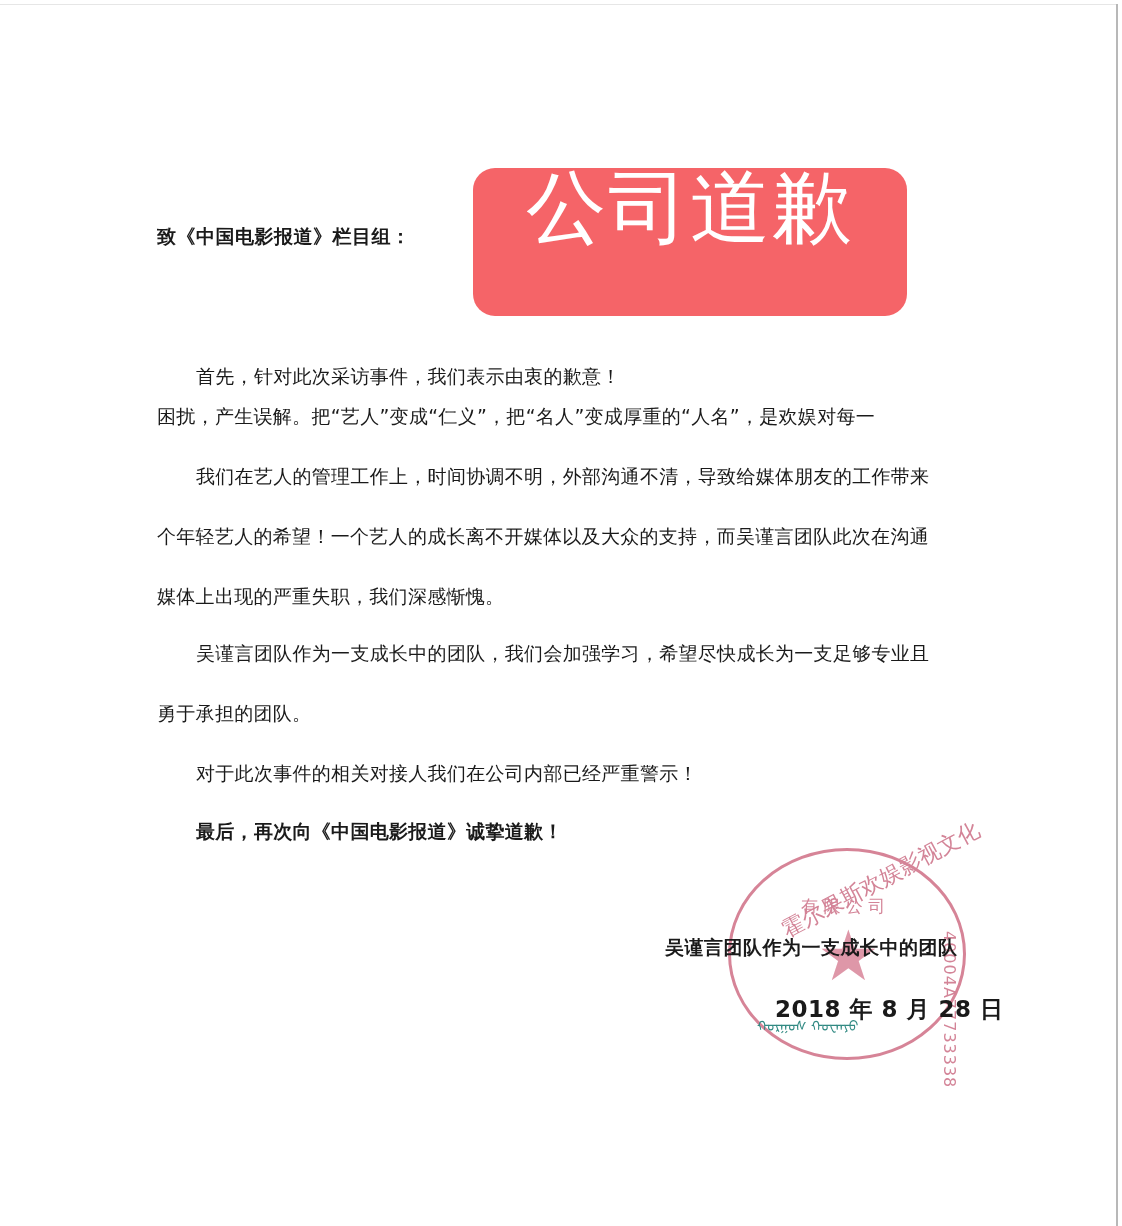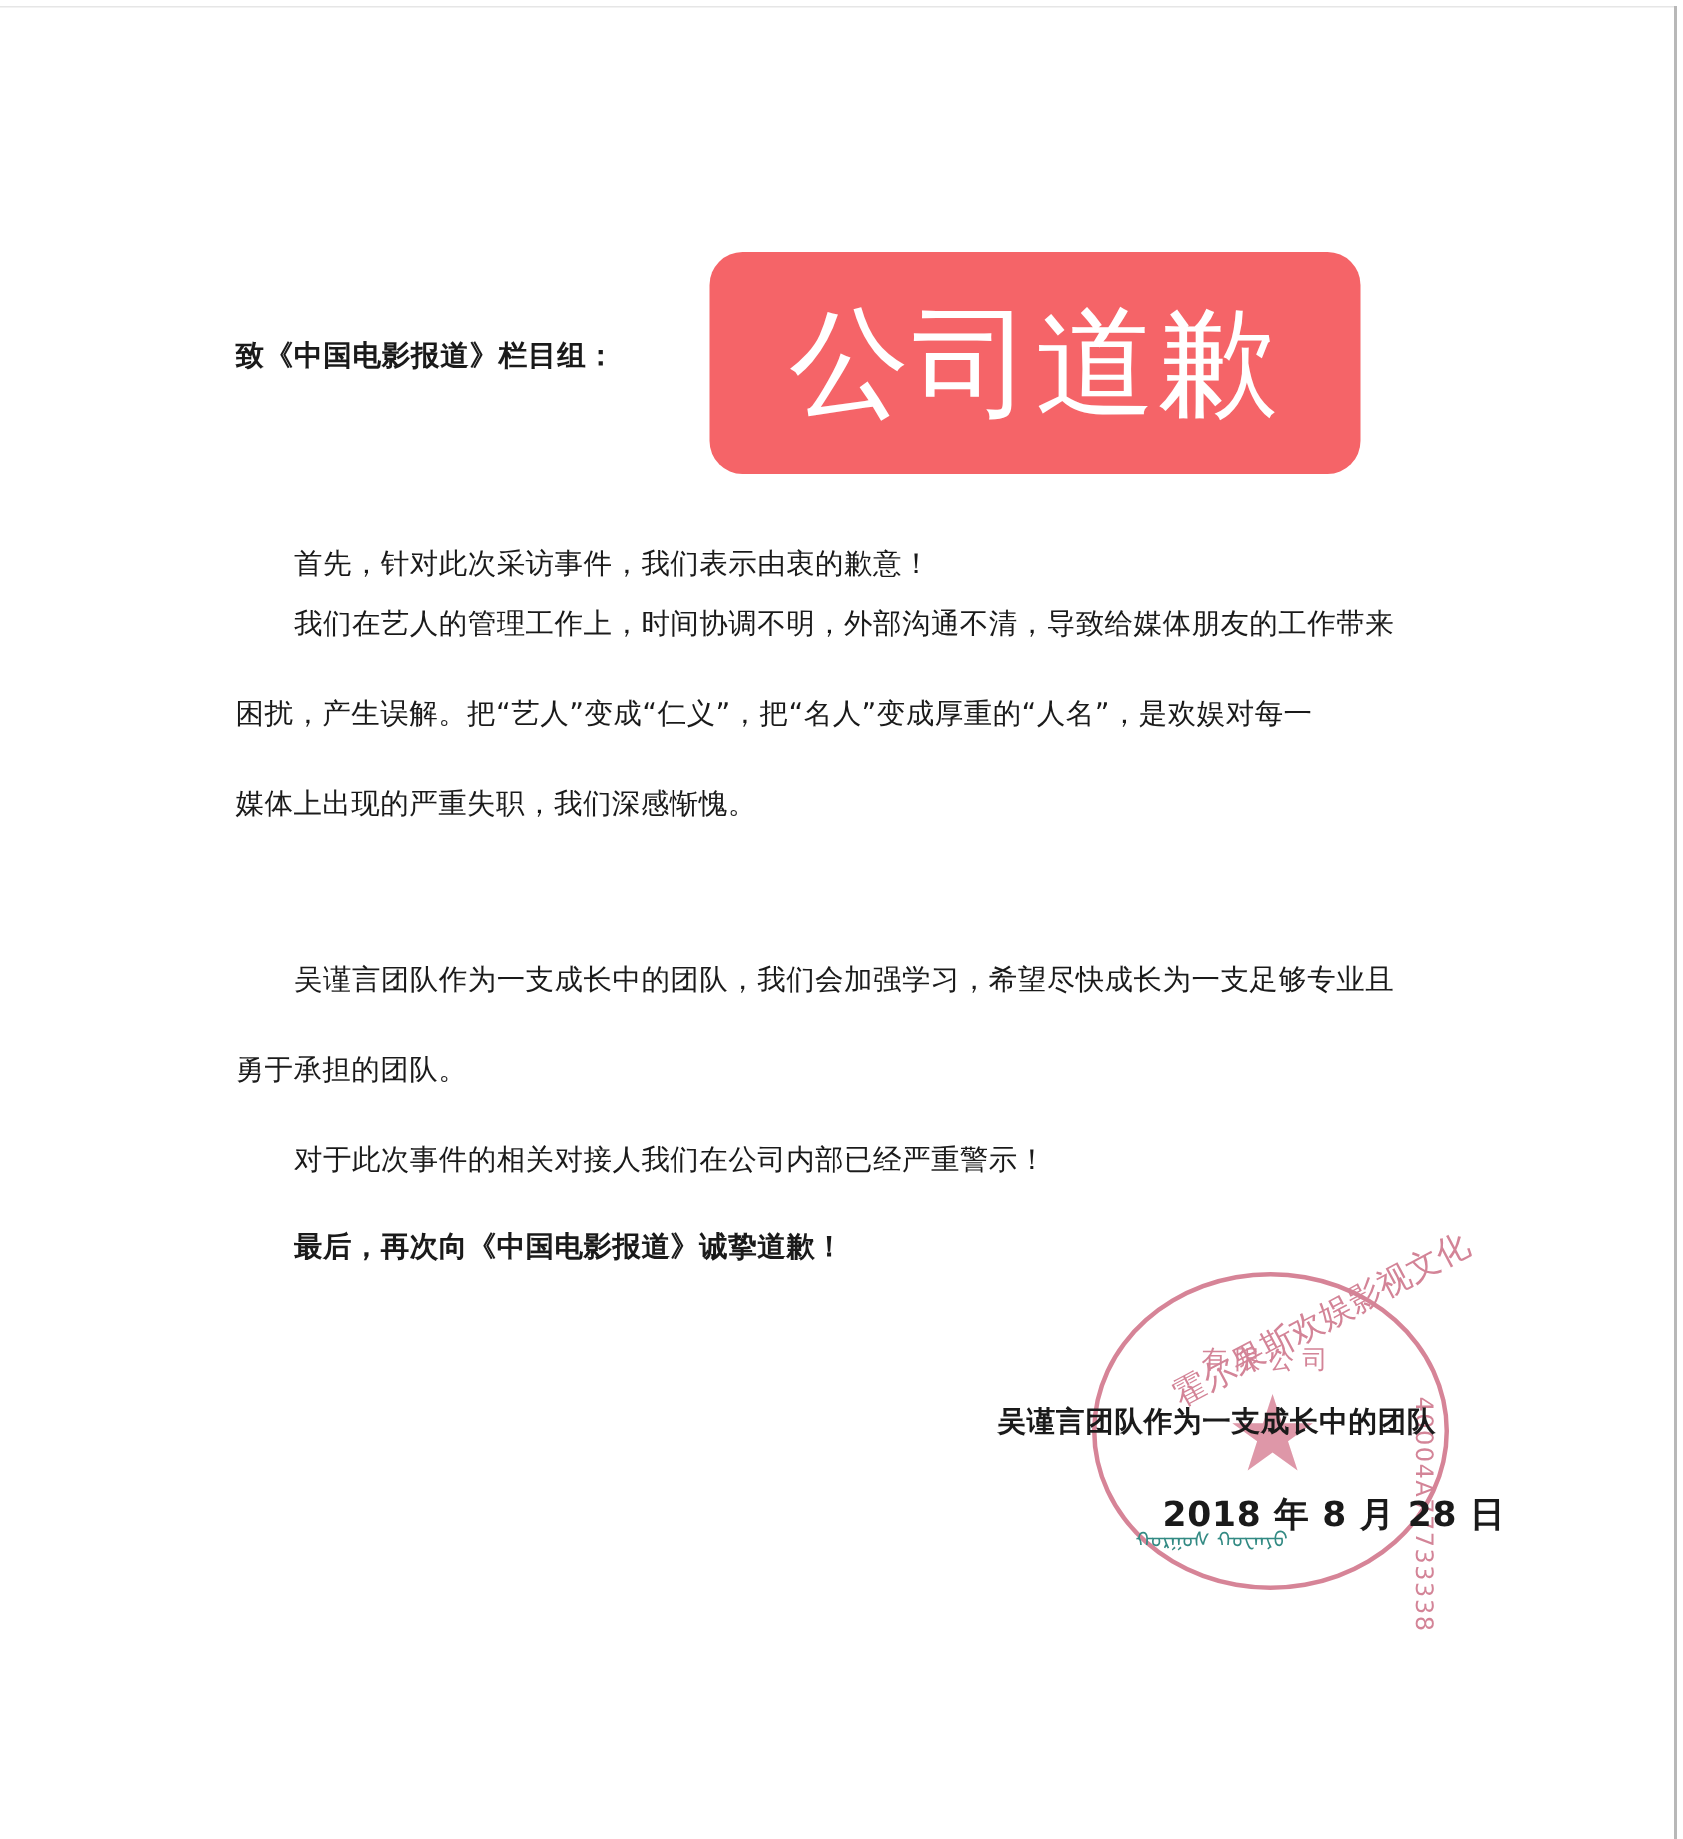--- a/index.html
+++ b/index.html
@@ -9,21 +9,21 @@
     }
     .page-edge-right { position: absolute; left: 1116px; top: 4px; width: 2px; height: 1222px; background: #b8b8b8; }
     .page-edge-top { position: absolute; left: 0; top: 4px; width: 1118px; height: 1px; background: #e6e6e6; }
 
     .salutation {
       position: absolute; left: 157px; top: 224px; font-size: 19px; font-weight: bold; letter-spacing: 0.5px;
     }
     .banner {
       position: absolute; left: 473px; top: 168px; width: 434px; height: 148px;
       background: #f56468; border-radius: 22px;
-      display: flex; align-items: center; justify-content: center;
+      display: flex; align-items: flex-start; justify-content: center;
     }
     .banner-text { color: #ffffff; font-size: 80px; letter-spacing: 2px; line-height: 1; }
 
     .para {
       position: absolute; left: 157px; width: 790px; font-size: 19px; line-height: 60px; letter-spacing: 0.3px;
     }
     .line { display: block; white-space: nowrap; height: 60px; }
     .indent { padding-left: 39px; }
 
     .stamp {
@@ -63,22 +63,23 @@
 
 <div class="banner">
   <span class="banner-text">公司道歉</span>
 </div>
 
 <div class="para" style="top:346px;">
   <span class="line indent">首先，针对此次采访事件，我们表示由衷的歉意！</span>
 </div>
 
 <div class="para" style="top:386px;">
+  <span class="line">困扰，产生误解。把“艺人”变成“仁义”，把“名人”变成厚重的“人名”，是欢娱对每一</span>
   <span class="line indent">我们在艺人的管理工作上，时间协调不明，外部沟通不清，导致给媒体朋友的工作带来</span>
-  <span class="line">困扰，产生误解。把“艺人”变成“仁义”，把“名人”变成厚重的“人名”，是欢娱对每一</span>
+  <span class="line">个年轻艺人的希望！一个艺人的成长离不开媒体以及大众的支持，而吴谨言团队此次在沟通</span>
   <span class="line">媒体上出现的严重失职，我们深感惭愧。</span>
 </div>
 
 <div class="para" style="top:623px;">
   <span class="line indent">吴谨言团队作为一支成长中的团队，我们会加强学习，希望尽快成长为一支足够专业且</span>
   <span class="line">勇于承担的团队。</span>
 </div>
 
 <div class="para" style="top:743px;">
   <span class="line indent">对于此次事件的相关对接人我们在公司内部已经严重警示！</span>

